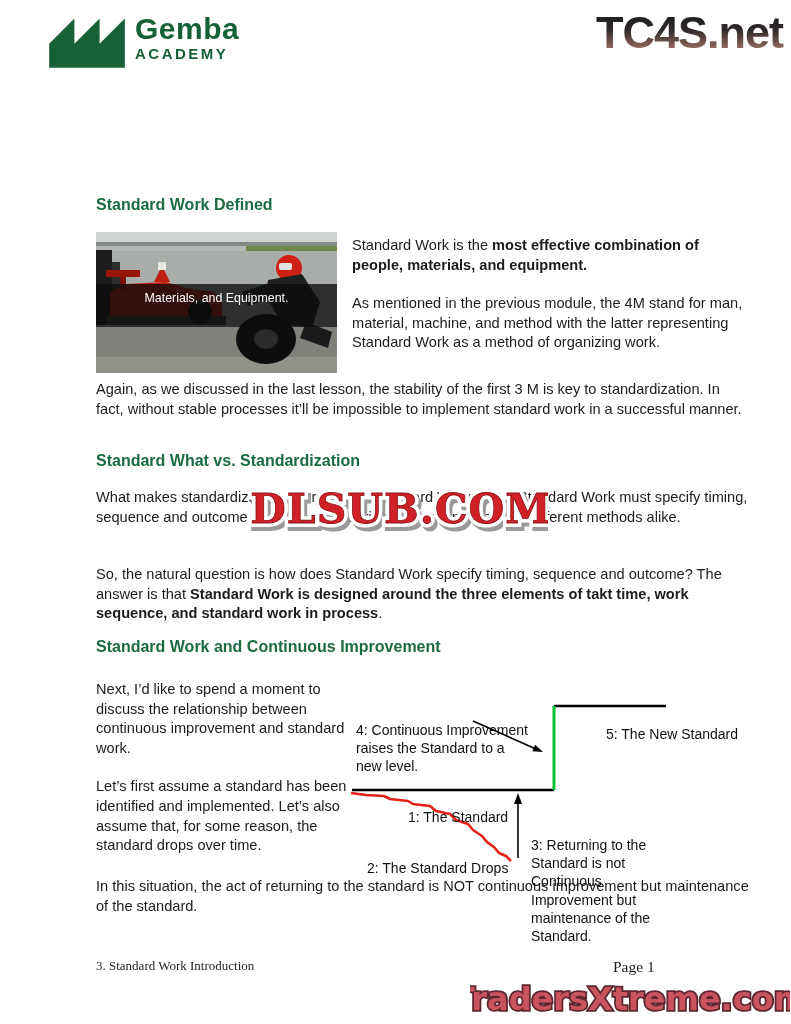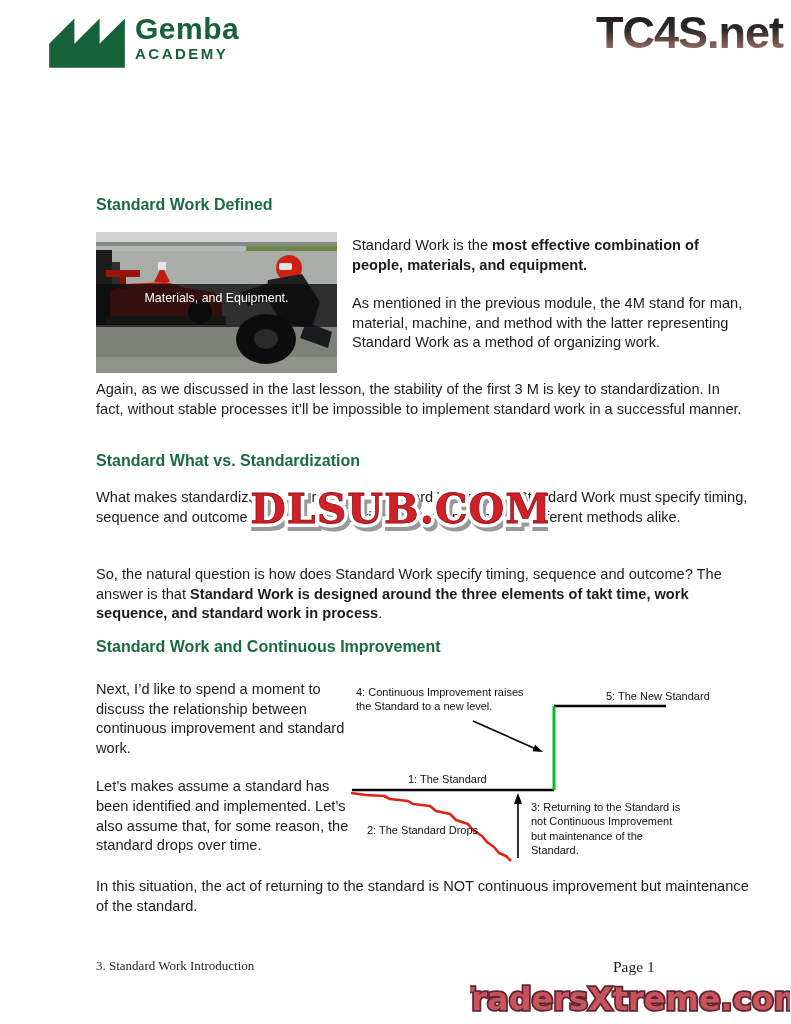--- a/index.html
+++ b/index.html
@@ -32,21 +32,21 @@
   .para-ci3 { left:96px; top:877px; width:662px; }
   
   .photo { position:absolute; left:96px; top:232px; width:241px; height:141px; overflow:hidden; }
   .photo svg.photo-svg { position:absolute; left:0; top:0; width:100%; height:100%; }
   .photo-caption { position:absolute; left:0; right:0; top:52px; height:43px;
     background:rgba(12,12,12,0.78); color:#fff; text-align:center;
     font-size:12.4px; line-height:1.5; padding-top:5px; }
   
   .diagram { position:absolute; left:350px; top:680px; width:441px; height:198px; }
   .diagram svg { position:absolute; left:0; top:0; width:100%; height:100%; }
-  .dg-label { position:absolute; font-size:11px; line-height:1.3; color:#111; }
+  .dg-label { position:absolute; font-size:14px; line-height:1.3; color:#111;margin-top:36px; }
   .dg-4 { left:6px;  top:5px;   width:172px; }
   .dg-5 { left:216px; top:9px;padding-left:40px; }
   .dg-1 { left:58px; top:92px; }
   .dg-2 { left:17px; top:143px; }
   .dg-3 { left:181px; top:120px; width:150px; }
   
   .wm-mid { position:absolute; left:248px; top:478px; width:300px; height:60px; }
   .wm-bottom { position:absolute; left:470px; top:976px; width:320px; height:46px; }
   
   .footer-left { position:absolute; left:96px; top:958px;
@@ -131,21 +131,21 @@
     <text x="153" y="45" text-anchor="middle" font-family="DejaVu Serif, serif" font-size="41" font-weight="bold" letter-spacing="1" fill="#ffffff" stroke="#ffffff" stroke-width="8">DLSUB.COM</text>
     <text x="153" y="45" text-anchor="middle" font-family="DejaVu Serif, serif" font-size="41" font-weight="bold" letter-spacing="1" fill="#cf2127" stroke="#8e1014" stroke-width="0.8">DLSUB.COM</text>
   </svg>
 
   <div class="abs body-text para-vs2"><span>So, the natural question is how does Standard Work specify timing, sequence and outcome? The answer is that </span><b>Standard Work is designed around the three elements of takt time, work sequence, and standard work in process</b><span>.</span></div>
 
   <div class="h2 h2-ci">Standard Work and Continuous Improvement</div>
 
   <div class="abs body-text col-ci">
     <p>Next, I’d like to spend a moment to discuss the relationship between continuous improvement and standard work.</p>
-    <p>Let’s makes assume a standard has been identified and implemented. Let’s also assume that, for some reason, the standard drops over time.</p>
+    <p>Let’s first assume a standard has been identified and implemented. Let’s also assume that, for some reason, the standard drops over time.</p>
   </div>
 
   <div class="diagram">
     <svg viewBox="0 0 441 198">
       <line x1="2" y1="110" x2="204" y2="110" stroke="#000000" stroke-width="2.6"></line>
       <line x1="204" y1="26" x2="316" y2="26" stroke="#000000" stroke-width="2.6"></line>
       <line x1="204" y1="26" x2="204" y2="110" stroke="#00c02a" stroke-width="3"></line>
       <polyline points="1,113 16,115 34,116 40,119 58,121 63,124 80,126 86,131 100,134 106,140 118,144 123,150 132,156 137,162 144,167 149,173 156,176 161,181" fill="none" stroke="#e32015" stroke-width="2.6" stroke-linejoin="round"></polyline>
       <line x1="123" y1="41" x2="186" y2="69" stroke="#000000" stroke-width="1.6"></line>
       <polygon points="193,72 182.4,71.2 185.2,64.8" fill="#000000"></polygon>

